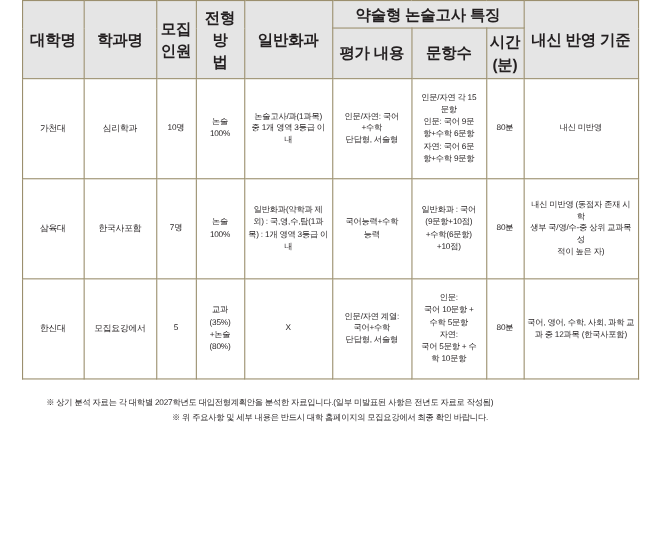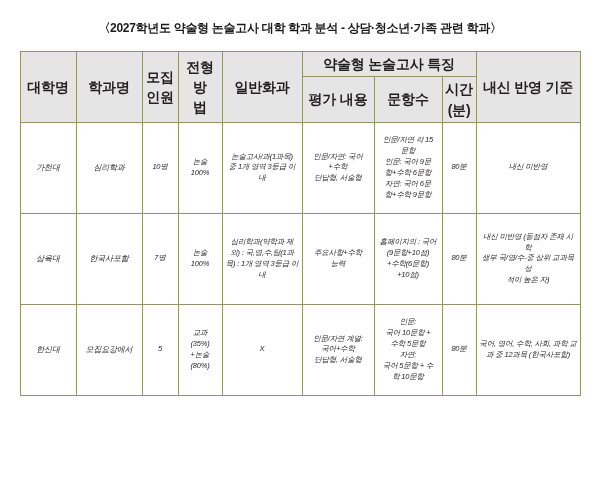--- a/index.html
+++ b/index.html
@@ -51,21 +51,20 @@
     font-size: 14px;
     color: #231f20;
     height: 20px;
   }
   table.main thead th.tall {
     height: 44px;
   }
   tbody td {
     height: 86px;
     color: #231f20;
-    font-style: italic;
   }
   tbody tr td.univ, tbody tr td.dept {
     font-size: 8px;
   }
   .note-block {
     width: 560px;
     margin: 14px auto 0 auto;
     font-size: 7.5px;
     line-height: 1.9;
     color: #231f20;
@@ -80,21 +79,20 @@
   }
   .note-line.second {
     text-align: center;
   }
 </style>
 </head>
 <body>
 
 <div class="page">
 
-  <div class="doc-title">〈2027학년도 약술형 논술고사 대학 학과 분석 - 상담·청소년·가족 관련 학과〉</div>
 
   <table class="main">
     <colgroup>
       <col style="width:56px">
       <col style="width:66px">
       <col style="width:36px">
       <col style="width:44px">
       <col style="width:80px">
       <col style="width:72px">
       <col style="width:68px">
@@ -141,27 +139,27 @@
 항+수학 9문항</td>
         <td>80분</td>
         <td style="white-space:pre-line">내신 미반영</td>
       </tr>
       <tr>
         <td class="univ">삼육대</td>
         <td class="dept">한국사포함</td>
         <td>7명</td>
         <td style="white-space:pre-line">논술
 100%</td>
-        <td style="white-space:pre-line">심리학과(약학과 제
+        <td style="white-space:pre-line">일반화과(약학과 제
 외) : 국,영,수,탐(1과
 목) : 1개 영역 3등급 이
 내</td>
-        <td style="white-space:pre-line">주요사항+수학
+        <td style="white-space:pre-line">국어능력+수학
 능력</td>
-        <td style="white-space:pre-line">홈페이지의 : 국어
+        <td style="white-space:pre-line">일반화과 : 국어
 (9문항+10점)
 +수학(6문항)
 +10점)</td>
         <td>80분</td>
         <td style="white-space:pre-line">내신 미반영 (동점자 존재 시 학
 생부 국/영/수-중 상위 교과목 성
 적이 높은 자)</td>
       </tr>
       <tr>
         <td class="univ">한신대</td>
@@ -181,14 +179,18 @@
 자연:
 국어 5문항 + 수
 학 10문항</td>
         <td>80분</td>
         <td style="white-space:pre-line">국어, 영어, 수학, 사회, 과학 교
 과 중 12과목 (한국사포함)</td>
       </tr>
     </tbody>
   </table>
 
+  <div class="note-block">
+    <div class="note-line first">※ 상기 분석 자료는 각 대학별 2027학년도 대입전형계획안을 분석한 자료입니다.(일부 미발표된 사항은 전년도 자료로 작성됨)</div>
+    <div class="note-line second">※ 위 주요사항 및 세부 내용은 반드시 대학 홈페이지의 모집요강에서 최종 확인 바랍니다.</div>
+  </div>
 
 </div>
 
 </body></html>

